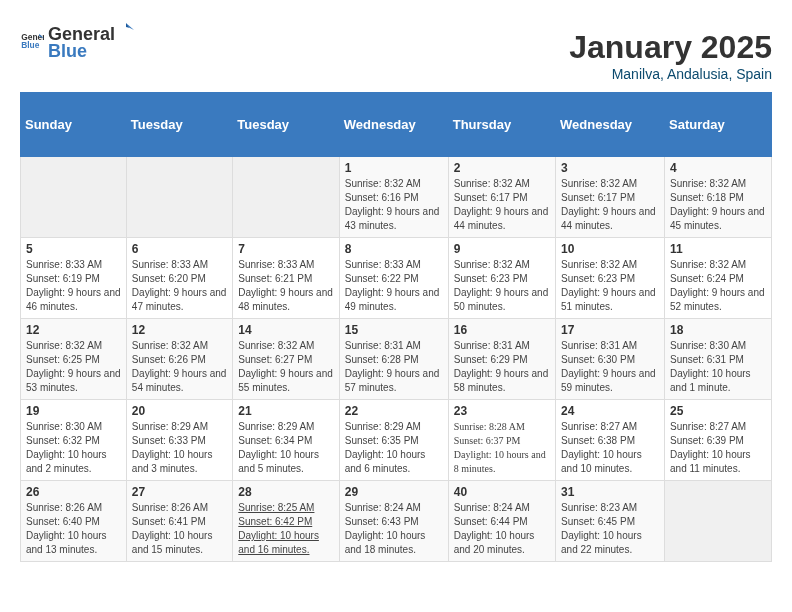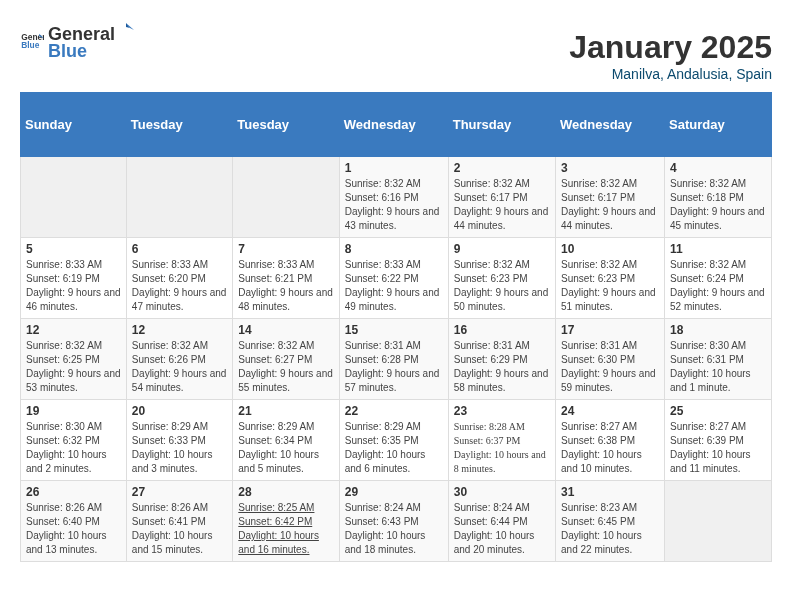--- a/index.html
+++ b/index.html
@@ -308,21 +308,21 @@
 Sunset: 6:42 PM
 Daylight: 10 hours and 16 minutes.</div>
         </td>
         <td>
           <div class="day-number">29</div>
           <div class="day-info" style="white-space: pre-line;">Sunrise: 8:24 AM
 Sunset: 6:43 PM
 Daylight: 10 hours and 18 minutes.</div>
         </td>
         <td>
-          <div class="day-number">30</div>
+          <div class="day-number">40</div>
           <div class="day-info" style="white-space: pre-line;">Sunrise: 8:24 AM
 Sunset: 6:44 PM
 Daylight: 10 hours and 20 minutes.</div>
         </td>
         <td>
           <div class="day-number">31</div>
           <div class="day-info" style="white-space: pre-line;">Sunrise: 8:23 AM
 Sunset: 6:45 PM
 Daylight: 10 hours and 22 minutes.</div>
         </td>

